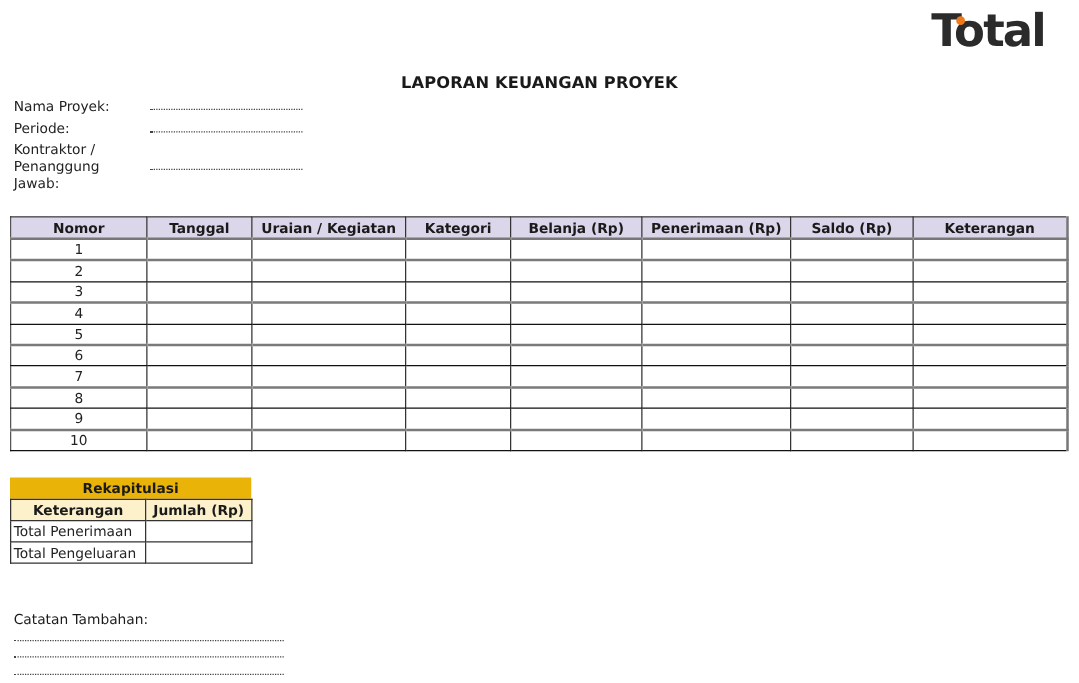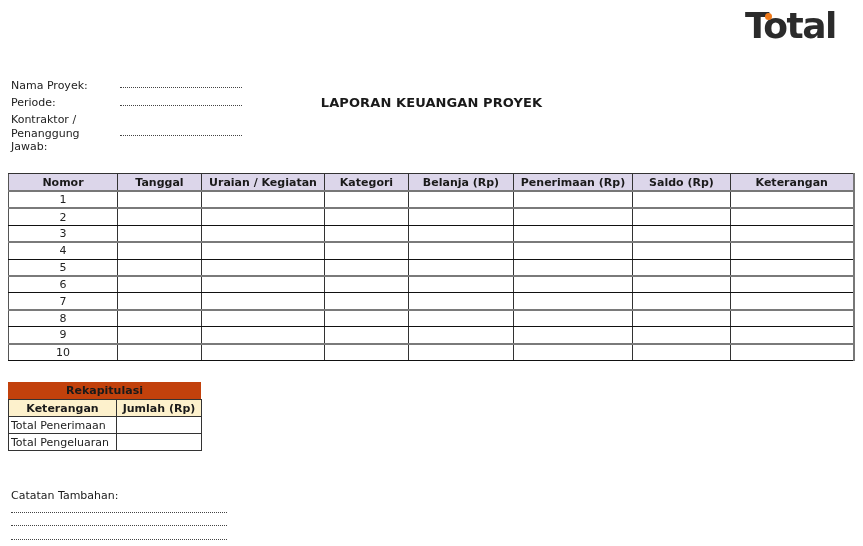--- a/index.html
+++ b/index.html
@@ -2,38 +2,38 @@
 <html><head>
 <meta charset="utf-8">
 <style>
   html, body { margin: 0; padding: 0; background: #ffffff; }
   body { width: 863px; height: 546px; position: relative; overflow: hidden;
          font-family: "DejaVu Sans", "Liberation Sans", sans-serif; color: #1a1a1a; }
   .logo { position: absolute; left: 745px; top: 6px; font-family: "DejaVu Sans", sans-serif;
           font-weight: bold; font-size: 36px; letter-spacing: -1.5px; color: #2b2b2b; line-height: 40px; }
   .logo .dot { position: absolute; left: 20px; top: 7px; width: 7px; height: 7px; border-radius: 50%; }
   .title { position: absolute; left: 0; width: 863px; top: 59px; text-align: center;
-           font-weight: bold; font-size: 13px; letter-spacing: 0.1px; margin-top: 36px; }
+           font-weight: bold; font-size: 13px; letter-spacing: 0.1px; }
   .meta { position: absolute; left: 11px; font-size: 11px; line-height: 13.5px; color: #222; }
   .dots { position: absolute; left: 120px; width: 122px; border-bottom: 1px dotted #444; height: 0; }
 
   table { border-collapse: collapse; position: absolute; padding-left: 28px; }
   .main { left: 8px; top: 173px; width: 845px; table-layout: fixed; }
   .main th { background: #dcd6ea; font-size: 11px; font-weight: bold; height: 16px; padding: 0;
              border: 1px solid #333; border-bottom: 2px solid #777; text-align: center; }
   .main td { height: 15.4px; padding: 0; border-left: 1px solid #333; border-right: 1px solid #333;
              font-size: 11px; text-align: center; color: #222; }
   .main tr.r td { border-bottom: 2px solid #7a7a7a; }
   .main tr.r:nth-child(even) td { border-bottom: 1px solid #111; }
   .main tr.last td { border-bottom: 1px solid #111; }
   .main th:first-child, .main td:first-child { border-left: 1px solid #555; }
   .main th:last-child, .main td:last-child { border-right: 2px solid #777; }
 
   .recap-title { position: absolute; left: 8px; top: 382px; width: 193px; height: 17px;
-                 background: #c2410c; font-weight: bold; font-size: 11px; text-align: center; line-height: 18px; }
+                 background: #eab308; font-weight: bold; font-size: 11px; text-align: center; line-height: 18px; }
   .recap { left: 8px; top: 399px; width: 193px; table-layout: fixed; }
   .recap th { background: #fdf1cc; font-size: 11px; font-weight: bold; height: 16px; padding: 0;
               border: 1px solid #333; text-align: center; }
   .recap td { font-size: 11px; height: 16px; padding: 0 0 0 2px; border: 1px solid #333; text-align: left; color: #222; }
 
   .notes-label { position: absolute; left: 11px; top: 489px; font-weight: normal; font-size: 11px; }
   .nline { position: absolute; left: 11px; width: 216px; border-bottom: 1px dotted #444; height: 0; }
 </style>
 </head>
 <body>

